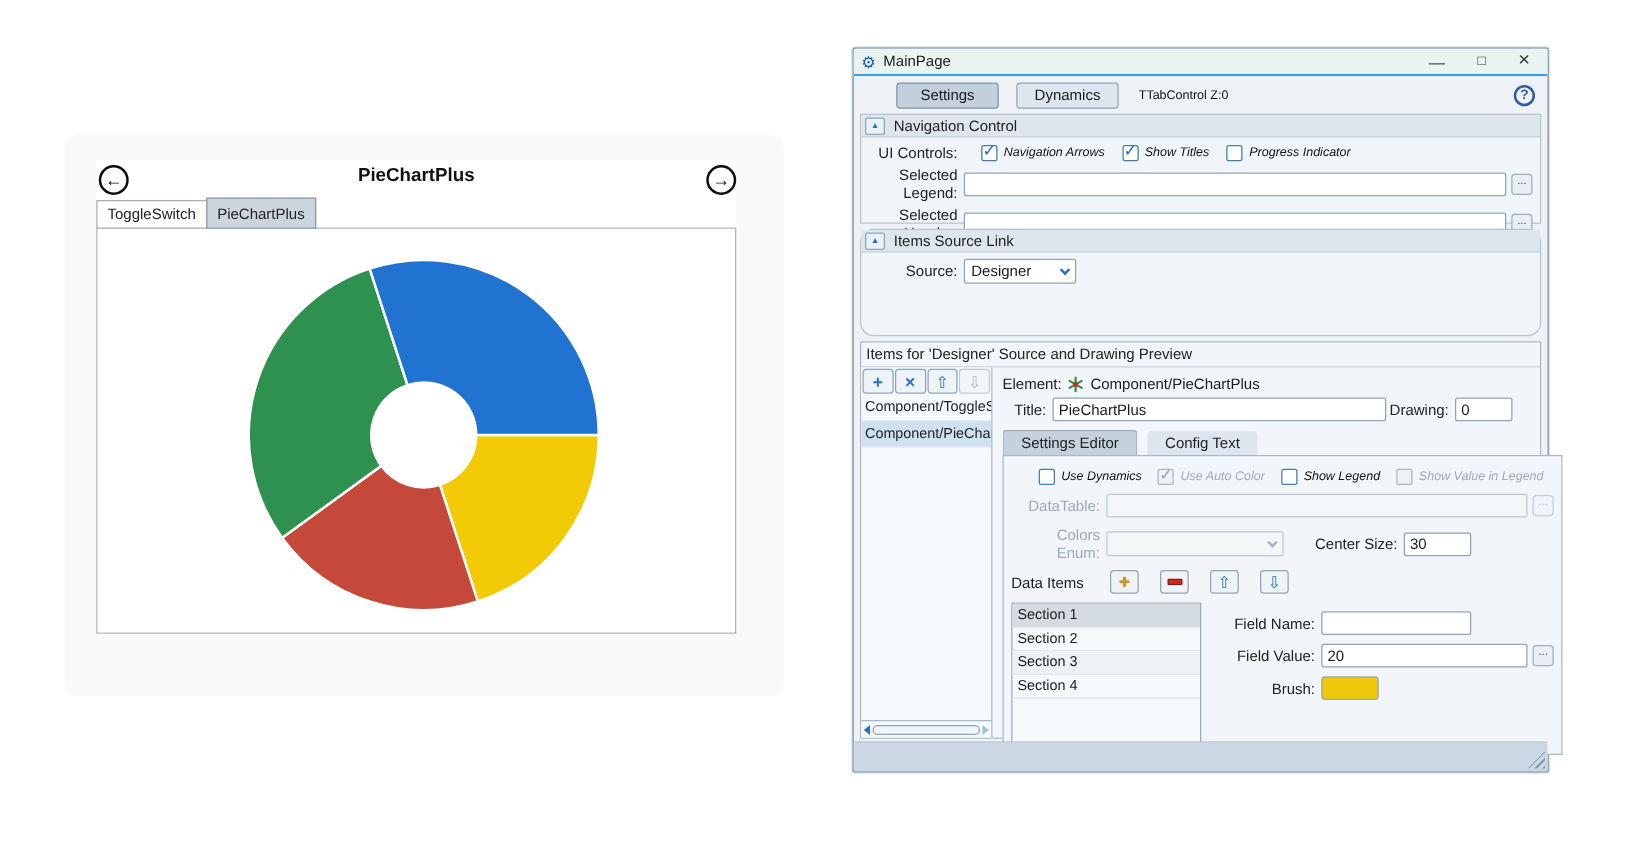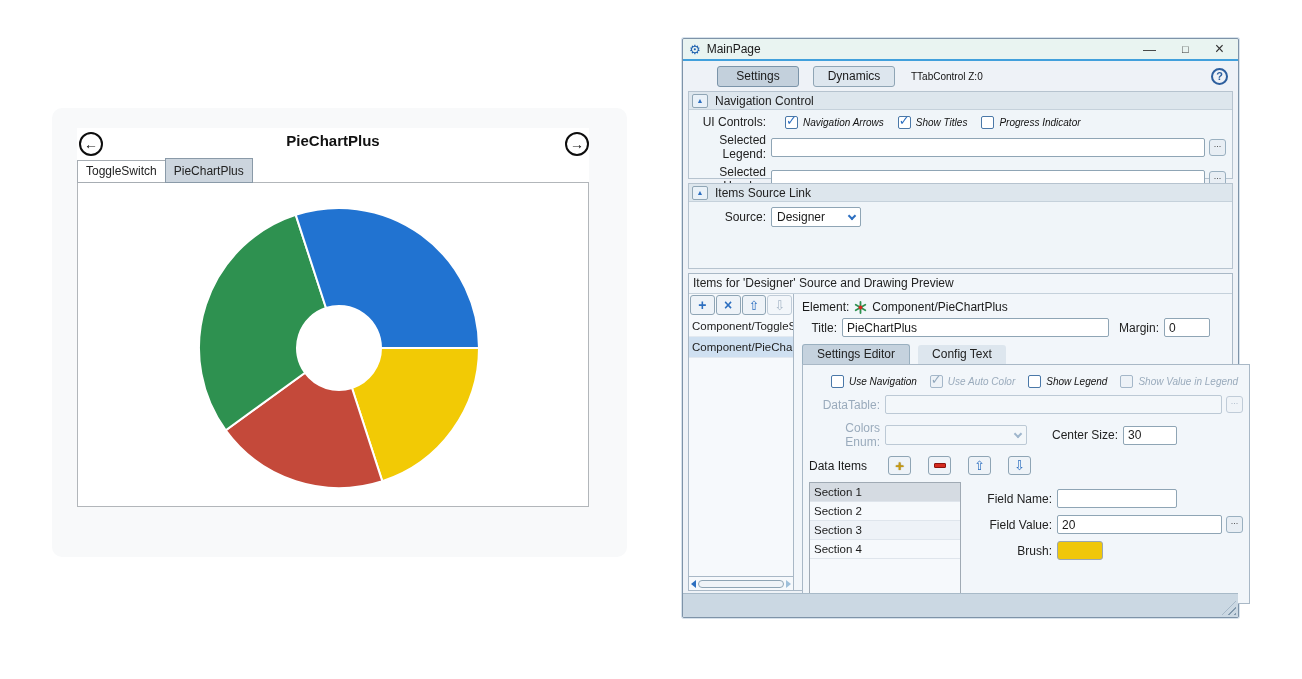--- a/index.html
+++ b/index.html
@@ -30,21 +30,21 @@
   .winbtn.max { font-size: 11px; }
 
   .toolbar { position: absolute; left: 0; top: 22px; right: 0; height: 30px; display: flex; align-items: center; padding: 0 10px 0 34px; gap: 14px; }
   .tool-btn { min-width: 82px; height: 21px; border: 1px solid #8fa5b5; border-radius: 3px; background: #dde6ee; display: flex; align-items: center; justify-content: center; font-size: 12px; cursor: pointer; }
   .tool-btn.selected { background: #c3d0dc; border-color: #7b94a9; }
   .context-label { font-size: 10px; color: #111; margin-left: 2px; flex: 1; }
   .help-circle { width: 17px; height: 17px; border: 2px solid #2d5f9e; border-radius: 50%; color: #2d5f9e; font-weight: bold; font-size: 11px; display: flex; align-items: center; justify-content: center; cursor: pointer; }
 
   .group { position: absolute; left: 5px; right: 5px; border: 1px solid #b6c3cf; background: #f0f5f9; }
   .grp-nav { top: 52px; height: 88px; }
-  .grp-src { top: 144px; height: 86px; }
+  .grp-src { top: 144px; height: 86px; border-radius: 11px; }
   .grp-header { height: 18px; background: #dde6ed; display: flex; align-items: center; gap: 7px; padding: 0 3px; border-bottom: 1px solid #c5d1db; }
   .colbtn { width: 16px; height: 14px; border: 1px solid #8fa5b5; background: #e9f1f8; border-radius: 2px; font-size: 7px; color: #2d6fc0; display: flex; align-items: center; justify-content: center; cursor: pointer; line-height: 1; }
   .grp-title { font-size: 12px; color: #222; }
   .grp-body { padding: 5px 6px 4px 6px; display: flex; flex-direction: column; gap: 4px; }
 
   .frow { display: flex; align-items: center; }
   .flabel { width: 76px; text-align: right; padding-right: 5px; font-size: 12px; color: #222; flex: none; }
   .tfield { flex: 1; height: 19px; border: 1px solid #8fa5b5; border-radius: 2px; background: #fff; font-size: 12px; padding: 0 4px; font-family: inherit; color: #1a1a1a; min-width: 0; }
   .dots-btn { width: 17px; height: 17px; margin-left: 4px; border: 1px solid #9ab0c0; border-radius: 3px; background: #e8eef4; font-size: 9px; line-height: 9px; color: #444; display: flex; align-items: flex-start; justify-content: center; cursor: pointer; flex: none; }
   .dots-btn.disabled { color: #aebccA; border-color: #c0ccd8; background: #f0f4f8; }
@@ -244,34 +244,34 @@
                 <line x1="1.7" y1="9.3" x2="11.3" y2="3.7"></line>
               </g>
               <circle cx="6.5" cy="6.5" r="2" fill="#d42a1e"></circle>
             </svg>
             <span>Component/PieChartPlus</span>
           </div>
 
           <div class="title-row">
             <div class="small-label" style="width:40px;">Title:</div>
             <input class="tfield" value="PieChartPlus" style="">
-            <div class="small-label" style="width:55px;">Margin:</div>
+            <div class="small-label" style="width:55px;">Drawing:</div>
             <input class="tfield" style="flex: 0 0 auto; width: 46px; margin-right: 40px;" value="0">
           </div>
 
           <div class="editor-tabs">
             <div class="etab selected">Settings Editor</div>
             <div class="etab">Config Text</div>
           </div>
 
           <div class="editor-box">
             <div class="cbrow">
               <div class="cbgroup">
                 <span class="cb"></span>
-                <span class="cb-label">Use Navigation</span>
+                <span class="cb-label">Use Dynamics</span>
               </div>
               <div class="cbgroup dim">
                 <span class="cb checked disabled"></span>
                 <span class="cb-label">Use Auto Color</span>
               </div>
               <div class="cbgroup">
                 <span class="cb"></span>
                 <span class="cb-label">Show Legend</span>
               </div>
               <div class="cbgroup dim">

